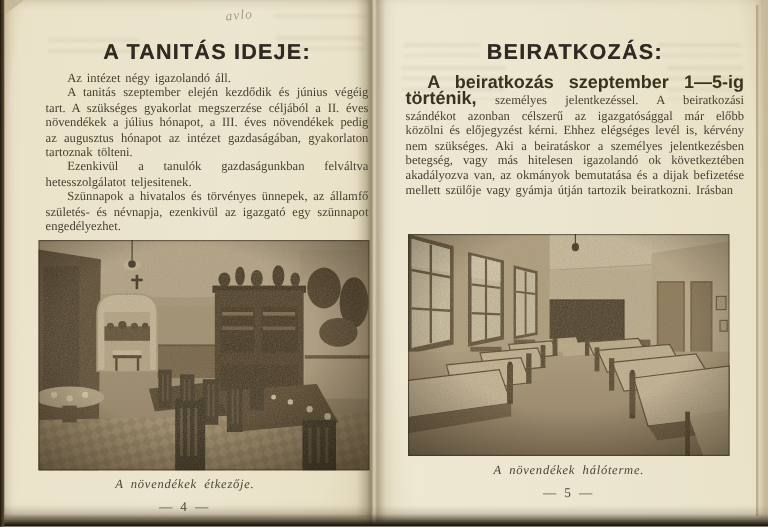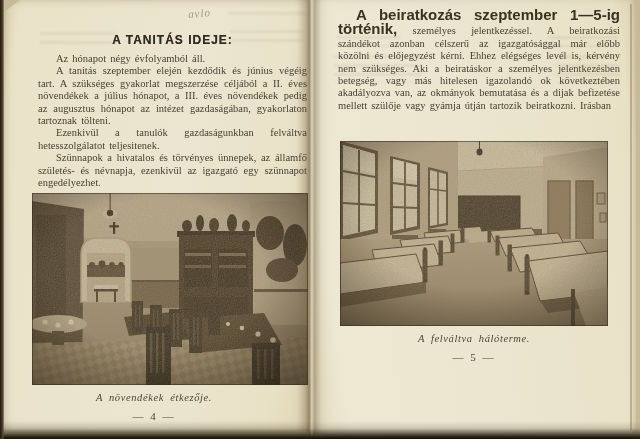--- a/index.html
+++ b/index.html
@@ -34,21 +34,21 @@
                 inset 0 -8px 12px -8px rgba(96,78,48,.3),
                 inset -6px 0 8px -6px rgba(120,100,64,.4);
   }
 
   .page-inner-left  { position:relative; height:100%; padding: 0 2px 0 34px; box-sizing:border-box; }
   .page-inner-right { position:relative; height:100%; padding: 0 16px 0 26px; box-sizing:border-box; }
 
   .page-title {
     font-family: "Liberation Sans", sans-serif;
     font-weight: 700;
-    font-size: 12px;
+    font-size: 18px;
     letter-spacing: 1px;
     text-align: center;
     color: #2f2a22;
     padding-top: 33px;
     text-shadow: 0 0 .5px rgba(47,42,34,.7);
   }
   .body-text {
     margin-top: 6px;
     font-size: 10.5px;
     line-height: 12.4px;
@@ -127,21 +127,21 @@
 </style>
 </head>
 <body>
 
 <div id="scan">
 
   <div class="page page-left">
     <div class="page-inner-left">
       <div class="page-title">A TANITÁS IDEJE:</div>
       <div class="body-text">
-        <p>Az hónapot négy évfolyamból áll.</p>
+        <p>Az intézet négy igazolandó áll.</p>
         <p>A tanitás szeptember elején kezdődik és június végéig tart. A szükséges gyakorlat megszerzése céljából a II. éves növendékek a július hónapot, a III. éves növendékek pedig az augusztus hónapot az intézet gazdaságában, gyakorlaton tartoznak tölteni.</p>
         <p>Ezenkivül a tanulók gazdaságunkban felváltva hetesszolgálatot teljesitenek.</p>
         <p>Szünnapok a hivatalos és törvényes ünnepek, az államfő születés- és névnapja, ezenkivül az igazgató egy szünnapot engedélyezhet.</p>
       </div>
 
       <div class="figure-block" style="width:244px; margin-left:-6px;">
 
         <svg class="photo" width="276" height="192" viewBox="0 0 276 192" xmlns="http://www.w3.org/2000/svg">
           <defs>
             <linearGradient id="lw" x1="0" y1="0" x2="0" y2="1">
@@ -267,20 +267,21 @@
         </svg>
 
         <div class="photo-caption">A növendékek étkezője.</div>
         <div class="page-number">— 4 —</div>
       </div>
     </div>
   </div>
 
   <div class="page page-right">
     <div class="page-inner-right">
+      <div class="page-title">BEIRATKOZÁS:</div>
       <div class="body-text" style="margin-top:9px;">
         <p><span class="lead-bold">A beiratkozás szeptember 1—5-ig történik,</span><span> személyes jelentkezéssel. A beiratkozási szándékot azonban célszerű az igazgatósággal már előbb közölni és előjegyzést kérni. Ehhez elégséges levél is, kérvény nem szükséges. Aki a beiratáskor a személyes jelentkezésben betegség, vagy más hitelesen igazolandó ok következtében akadályozva van, az okmányok bemutatása és a dijak befizetése mellett szülője vagy gyámja útján tartozik beiratkozni. Irásban</span></p>
       </div>
 
       <div class="figure-block right" style="width:268px; margin-left:2px;">
 
         <svg class="photo" width="268" height="185" viewBox="0 0 268 185" xmlns="http://www.w3.org/2000/svg">
           <defs>
             <linearGradient id="rw" x1="0" y1="0" x2="0" y2="1">
               <stop offset="0" stop-color="#d2c4a6"></stop>
@@ -384,21 +385,21 @@
           <polygon points="200,160 268,152 268,164 208,172" fill="#5f4e36"></polygon>
 
           <polygon points="234,152 268,146 268,185 246,185" fill="#cbb995"></polygon>
           <rect x="231" y="148" width="4" height="37" fill="#41341f"></rect>
 
           <rect width="268" height="185" filter="url(#rg)" opacity="0.5"></rect>
           <rect width="268" height="185" fill="url(#rv)"></rect>
           <rect x="0.5" y="0.5" width="267" height="184" fill="none" stroke="#33281a" stroke-opacity="0.55"></rect>
         </svg>
 
-        <div class="photo-caption">A felváltva hálóterme.</div>
+        <div class="photo-caption">A növendékek hálóterme.</div>
         <div class="page-number">— 5 —</div>
       </div>
     </div>
   </div>
 
   <div class="gutter-shadow"></div>
   <div class="bottom-dark"></div>
   <div class="spine-edge"></div>
   <div class="right-page-edge"></div>
 

